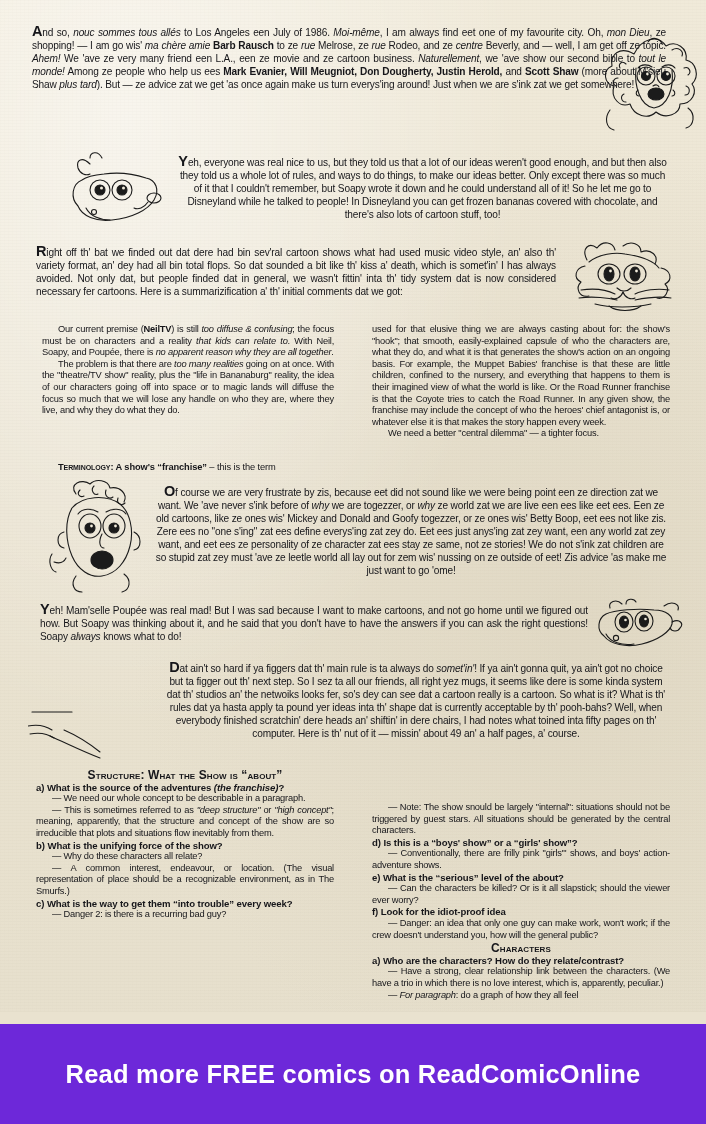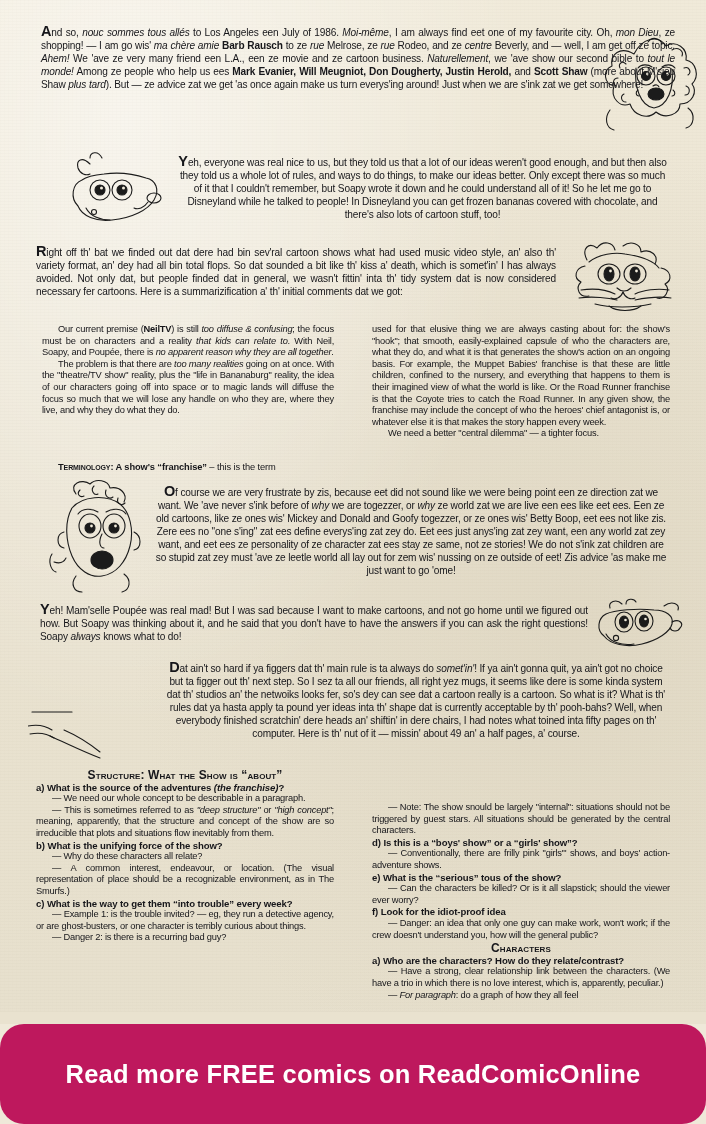--- a/index.html
+++ b/index.html
@@ -84,25 +84,24 @@
     line-height: 11.6px;
     letter-spacing: -0.1px;
   }
   
   #banner {
     position: absolute;
     left: 0;
     top: 1024px;
     width: 706px;
     height: 100px;
-    background: #be185d;
+    background: #6d28d9;
     display: flex;
     align-items: center;
     justify-content: center;
-    border-radius: 24px;
   }
   #banner-text {
     color: #ffffff;
     font-family: "Liberation Sans", sans-serif;
     font-size: 25.5px;
     font-weight: bold;
     letter-spacing: 0.2px;
   }
   #topstrip {
     position: absolute;
@@ -151,21 +150,21 @@
         <path d="M38 66 C35 68 36 72 39 72"></path>
         <path d="M73 66 C76 68 75 72 72 72"></path>
       </g>
       <g class="ink-thin">
         <path d="M10 86 C4 94 6 104 14 106"></path>
         <path d="M88 84 C96 90 94 102 86 104"></path>
       </g>
     </svg>
   </div>
 
-  <div class="blk para" style="left:41px; top:26px; width:634px;">
+  <div class="blk para" style="left:32px; top:26px; width:634px;">
     <span class="dropcap">A</span><span>nd so, <i>nouc sommes tous allés</i> to Los Angeles een July of 1986. <i>Moi-même</i>, I am always find eet one of my favourite city. Oh, <i>mon Dieu</i>, ze shopping! — I am go wis' <i>ma chère amie</i> <b>Barb Rausch</b> to ze <i>rue</i> Melrose, ze <i>rue</i> Rodeo, and ze <i>centre</i> Beverly, and — well, I am get off ze topic. <i>Ahem!</i> We 'ave ze very many friend een L.A., een ze movie and ze cartoon business. <i>Naturellement</i>, we 'ave show our second bible to <i>tout le monde!</i> Among ze people who help us ees <b>Mark Evanier, Will Meugniot, Don Dougherty, Justin Herold,</b> and <b>Scott Shaw</b> (more about M'sieu Shaw <i>plus tard</i>). But — ze advice zat we get 'as once again make us turn everys'ing around! Just when we are s'ink zat we get somewhere!</span>
   </div>
 
   <div class="art" style="left:68px; top:150px;">
     <svg width="100" height="80" viewBox="0 0 100 80">
       <g class="ink-thin">
         <path d="M22 14 C14 6 8 10 10 18 C12 24 18 26 22 24"></path>
         <path d="M34 8 C30 0 22 2 22 8"></path>
         <path d="M14 30 C4 34 2 48 10 56 C14 66 28 72 44 70 C64 68 80 60 86 50 C92 40 88 30 78 28 C66 24 50 22 36 24 C26 25 18 27 14 30 Z"></path>
         <circle cx="32" cy="40" r="10"></circle>
@@ -322,32 +321,31 @@
 
     <div class="hd">a) What is the source of the adventures <i>(the franchise)</i>?</div>
     <p><span class="dash">—&nbsp;</span><span>We need our whole concept to be describable in a paragraph.</span></p>
     <p><span class="dash">—&nbsp;</span><span>This is sometimes referred to as <i>"deep structure"</i> or <i>"high concept"</i>; meaning, apparently, that the structure and concept of the show are so irreducible that plots and situations flow inevitably from them.</span></p>
 
     <div class="hd">b) What is the unifying force of the show?</div>
     <p><span class="dash">—&nbsp;</span><span>Why do these characters all relate?</span></p>
     <p><span class="dash">—&nbsp;</span><span>A common interest, endeavour, or location. (The visual representation of place should be a recognizable environment, as in The Smurfs.)</span></p>
 
     <div class="hd">c) What is the way to get them “into trouble” every week?</div>
-    <p><span class="dash">—&nbsp;</span><span>Example 1: is the trouble invited? — eg, they run a detective agency, or are ghost-busters, or one character is terribly curious about things.</span></p>
     <p><span class="dash">—&nbsp;</span><span>Danger 2: is there is a recurring bad guy?</span></p>
   </div>
 
   <div class="blk col" style="left:372px; top:770px; width:298px;margin-top:32px;">
 
     <p><span class="dash">—&nbsp;</span><span>Note: The show snould be largely "internal": situations should not be triggered by guest stars. All situations should be generated by the central characters.</span></p>
 
     <div class="hd">d) Is this is a “boys' show” or a “girls' show”?</div>
     <p><span class="dash">—&nbsp;</span><span>Conventionally, there are frilly pink "girls'" shows, and boys' action-adventure shows.</span></p>
 
-    <div class="hd">e) What is the “serious” tous of the show?</div>
+    <div class="hd">e) What is the “serious” level of the about?</div>
     <p><span class="dash">—&nbsp;</span><span>Can the characters be killed? Or is it all slapstick; should the viewer ever worry?</span></p>
 
     <div class="hd">f) Look for the idiot-proof idea</div>
     <p><span class="dash">—&nbsp;</span><span>Danger: an idea that only one guy can make work, won't work; if the crew doesn't understand you, how will the general public?</span></p>
 
     <div class="hd-center" style="margin-top:2px;"><span class="sc">Characters</span></div>
     <div class="hd">a) Who are the characters? How do they relate/contrast?</div>
     <p><span class="dash">—&nbsp;</span><span>Have a strong, clear relationship link between the characters. (We have a trio in which there is no love interest, which is, apparently, peculiar.)</span></p>
     <p><span class="dash">—&nbsp;</span><span><i>For paragraph</i>: do a graph of how they all feel</span></p>
   </div>

